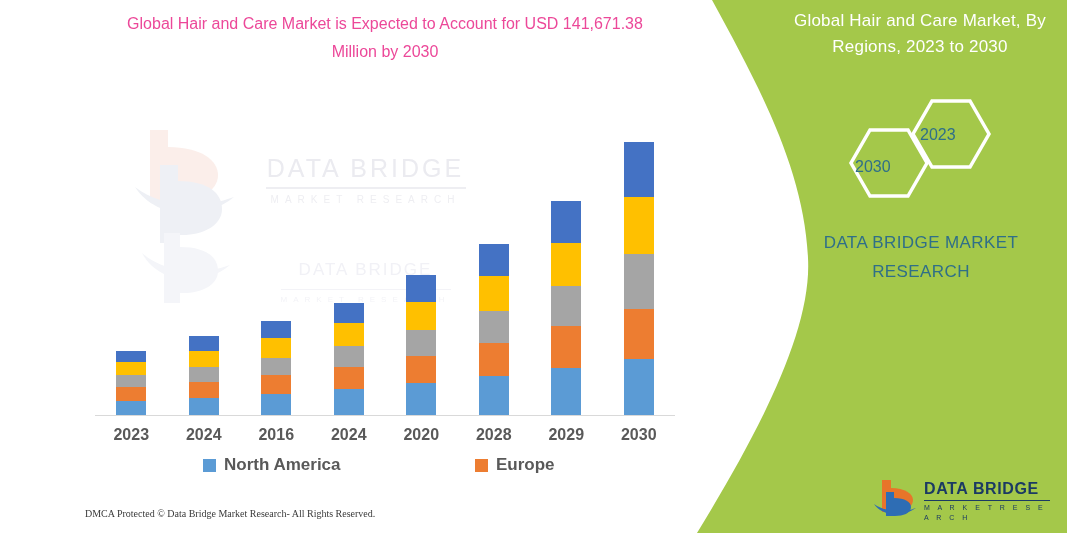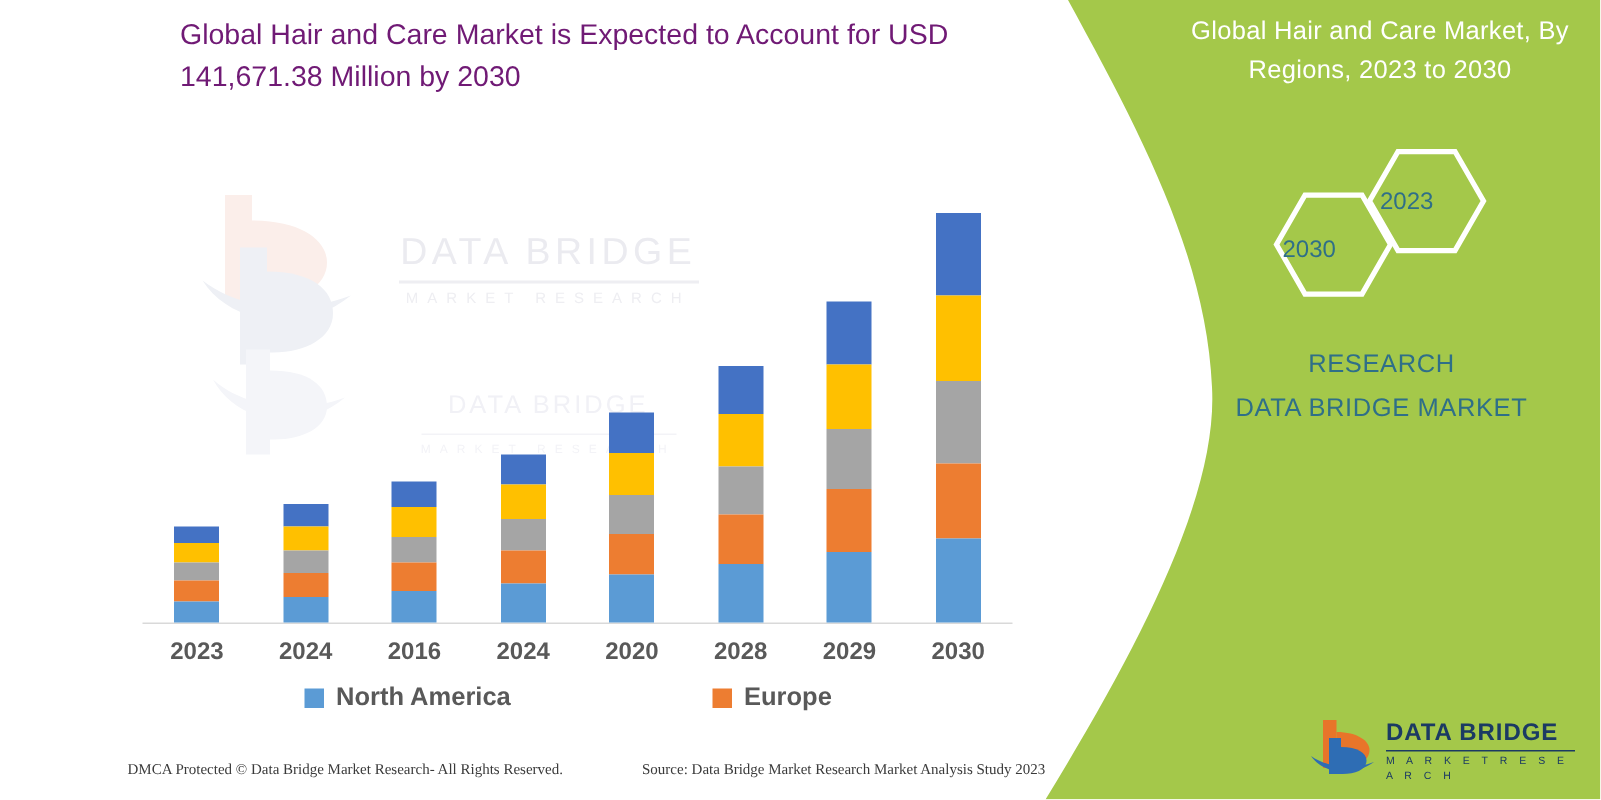--- a/index.html
+++ b/index.html
@@ -99,22 +99,23 @@
     letter-spacing: 3px;
     line-height: 10px;
   }
 
   
   .headline {
     position: absolute;
     left: 120px;
     top: 10px;
     width: 530px;
-    color: #701a75;
-    font-size: 19px;
+    text-align: center;
+    color: #ec4899;
+    font-size: 16px;
     line-height: 28px;
   }
 
   .watermark {
     position: absolute;
     left: 130px;
     top: 125px;
     width: 340px;
     height: 210px;
     opacity: 1;
@@ -247,22 +248,22 @@
   <div class="hex-group">
     <svg width="200" height="110" viewBox="0 0 200 110" xmlns="http://www.w3.org/2000/svg">
       <polygon points="55,35 93,35 112,68 93,101 55,101 36,68" fill="none" stroke="#ffffff" stroke-width="3.5"></polygon>
       <polygon points="117,6 155,6 174,39 155,72 117,72 98,39" fill="none" stroke="#ffffff" stroke-width="3.5"></polygon>
     </svg>
     <span class="hex-label y2023">2023</span>
     <span class="hex-label y2030">2030</span>
   </div>
 
   <div class="panel-brand">
+    <div>DATA BRIDGE MARKET</div>
     <div>RESEARCH</div>
-    <div>DATA BRIDGE MARKET</div>
   </div>
 
   <div class="brand-logo">
     <svg width="48" height="40" viewBox="0 0 48 40" xmlns="http://www.w3.org/2000/svg">
       <path d="M10,2 L19,2 L19,34 L10,34 Z" fill="#E8752A"></path>
       <path d="M19,10 C33,10 41,16 41,22 C41,29 33,34 22,34 L19,34 Z" fill="#E8752A"></path>
       <path d="M2,26 C12,33 28,36 44,30 C30,40 10,38 2,26 Z" fill="#2E6DB4"></path>
       <path d="M14,14 L22,14 L22,38 L14,38 Z" fill="#2E6DB4"></path>
       <path d="M22,20 C33,20 39,24 39,29 C39,35 32,38 23,38 L22,38 Z" fill="#2E6DB4"></path>
     </svg>
@@ -375,16 +376,15 @@
         <span class="legend-label">North America</span>
       </div>
       <div class="legend-item" style="left: 380px;">
         <span class="legend-swatch" style="background: rgb(237, 125, 49);"></span>
         <span class="legend-label">Europe</span>
       </div>
     </div>
 
   <div class="footer">
     <div class="footer-text footer-left">DMCA Protected © Data Bridge Market Research- All Rights Reserved.</div>
-    <div class="footer-text footer-right">Source: Data Bridge Market Research  Market Analysis Study 2023</div>
   </div>
 
 </div>
 
 </body></html>

